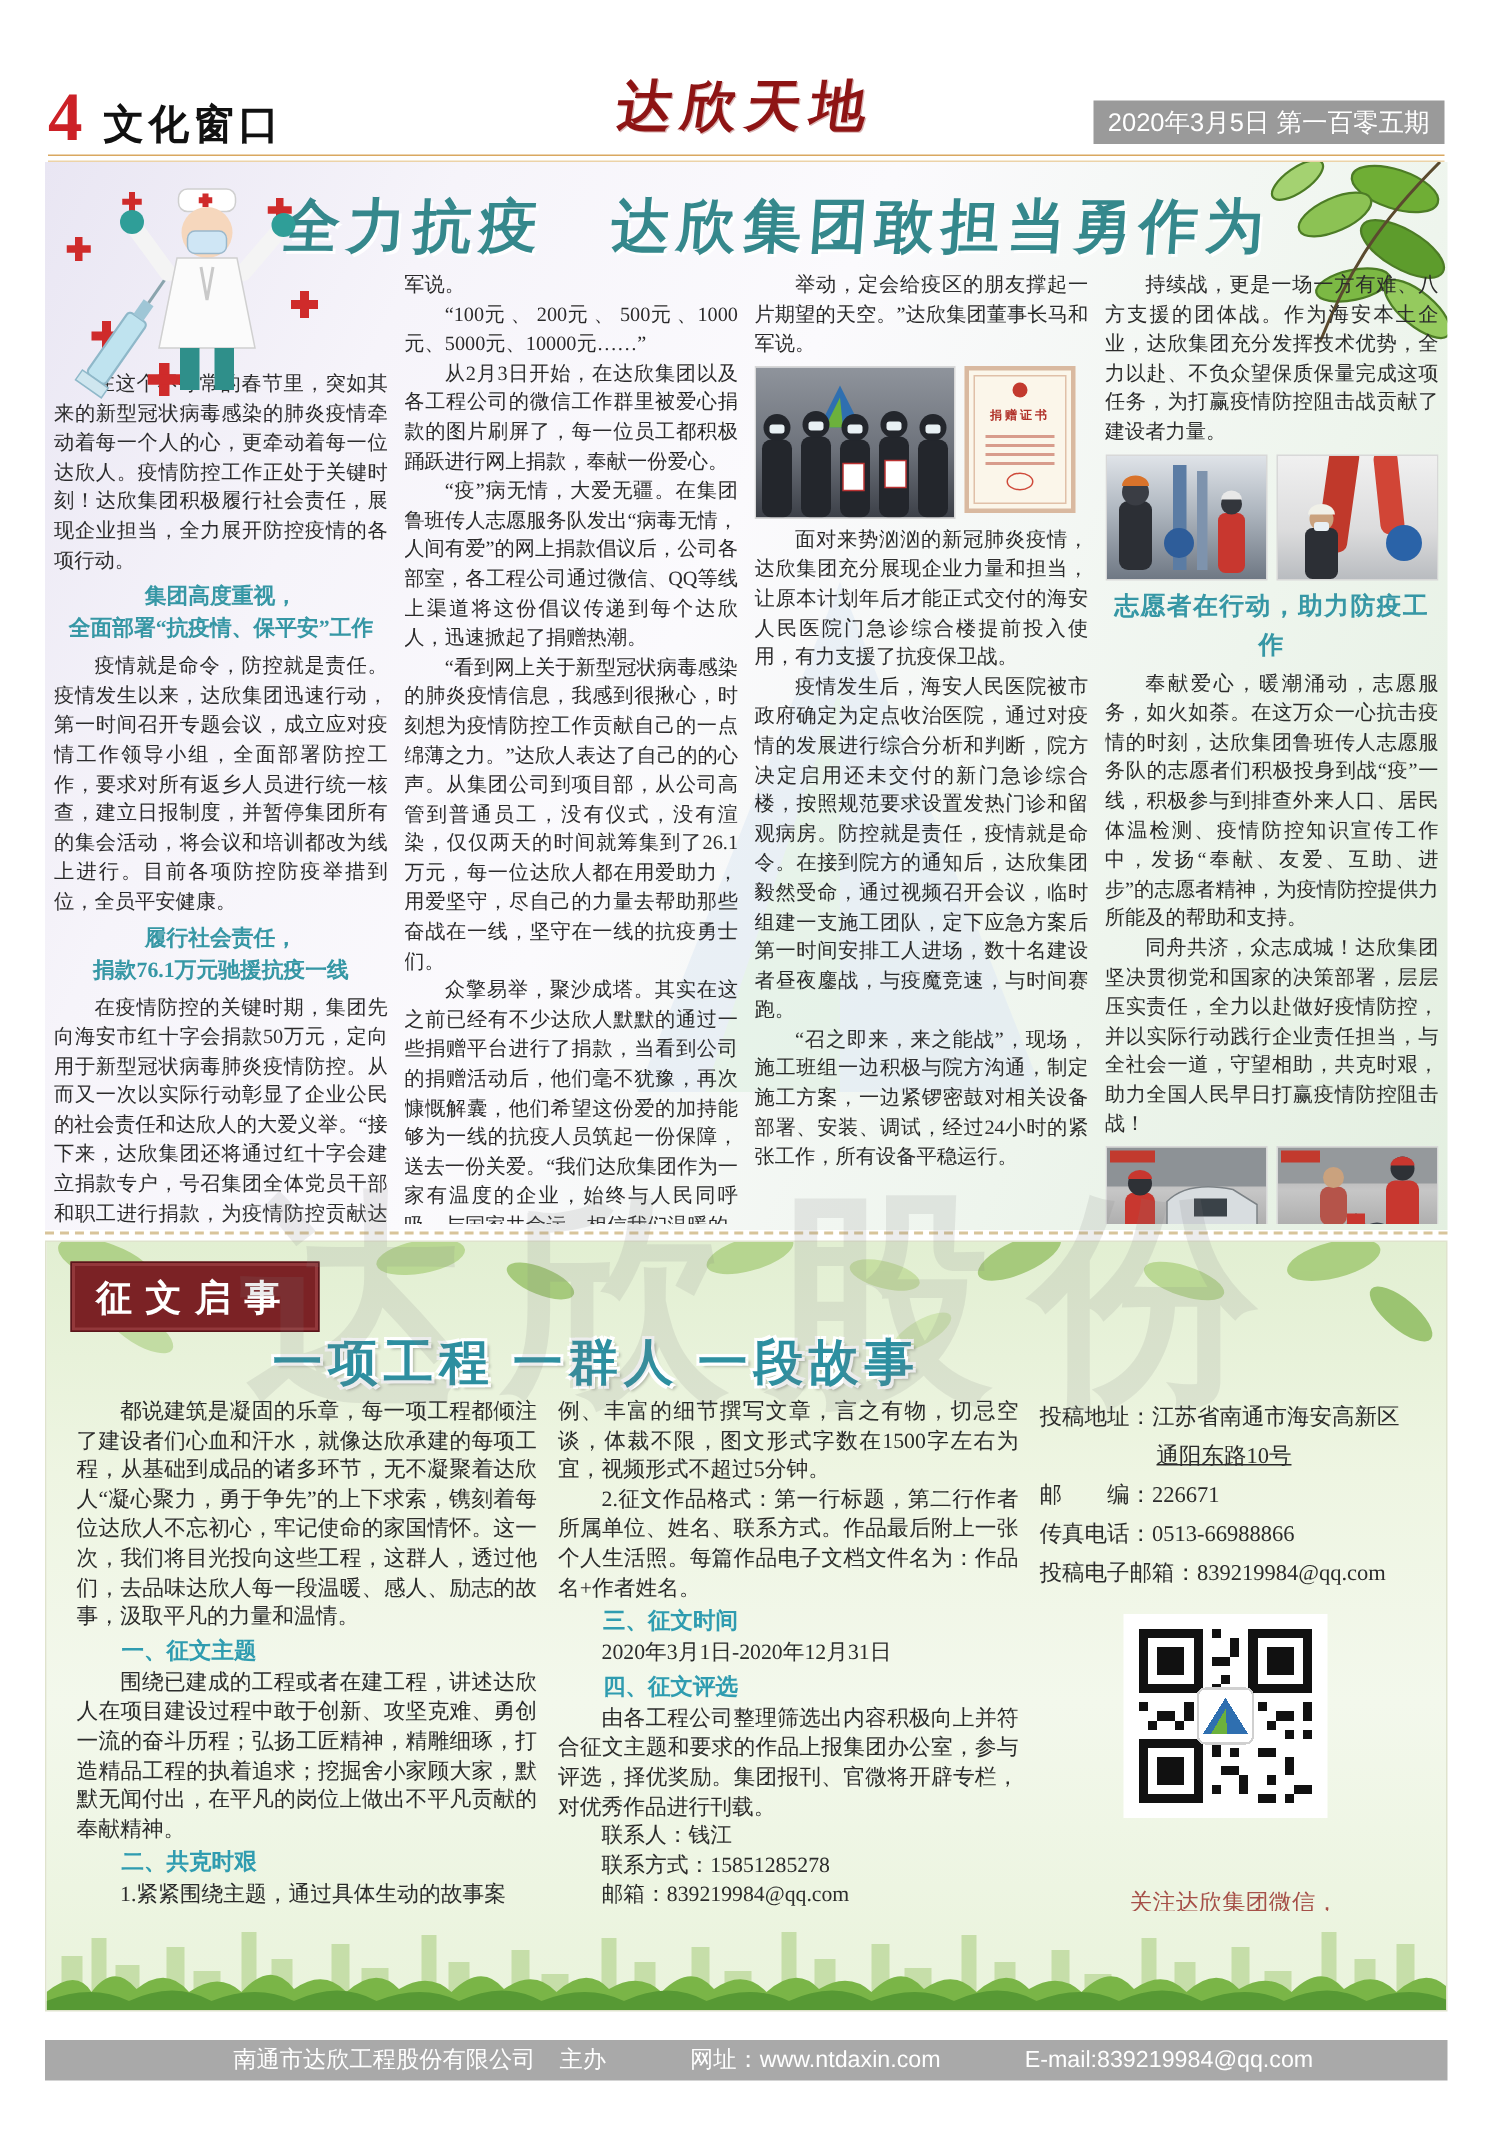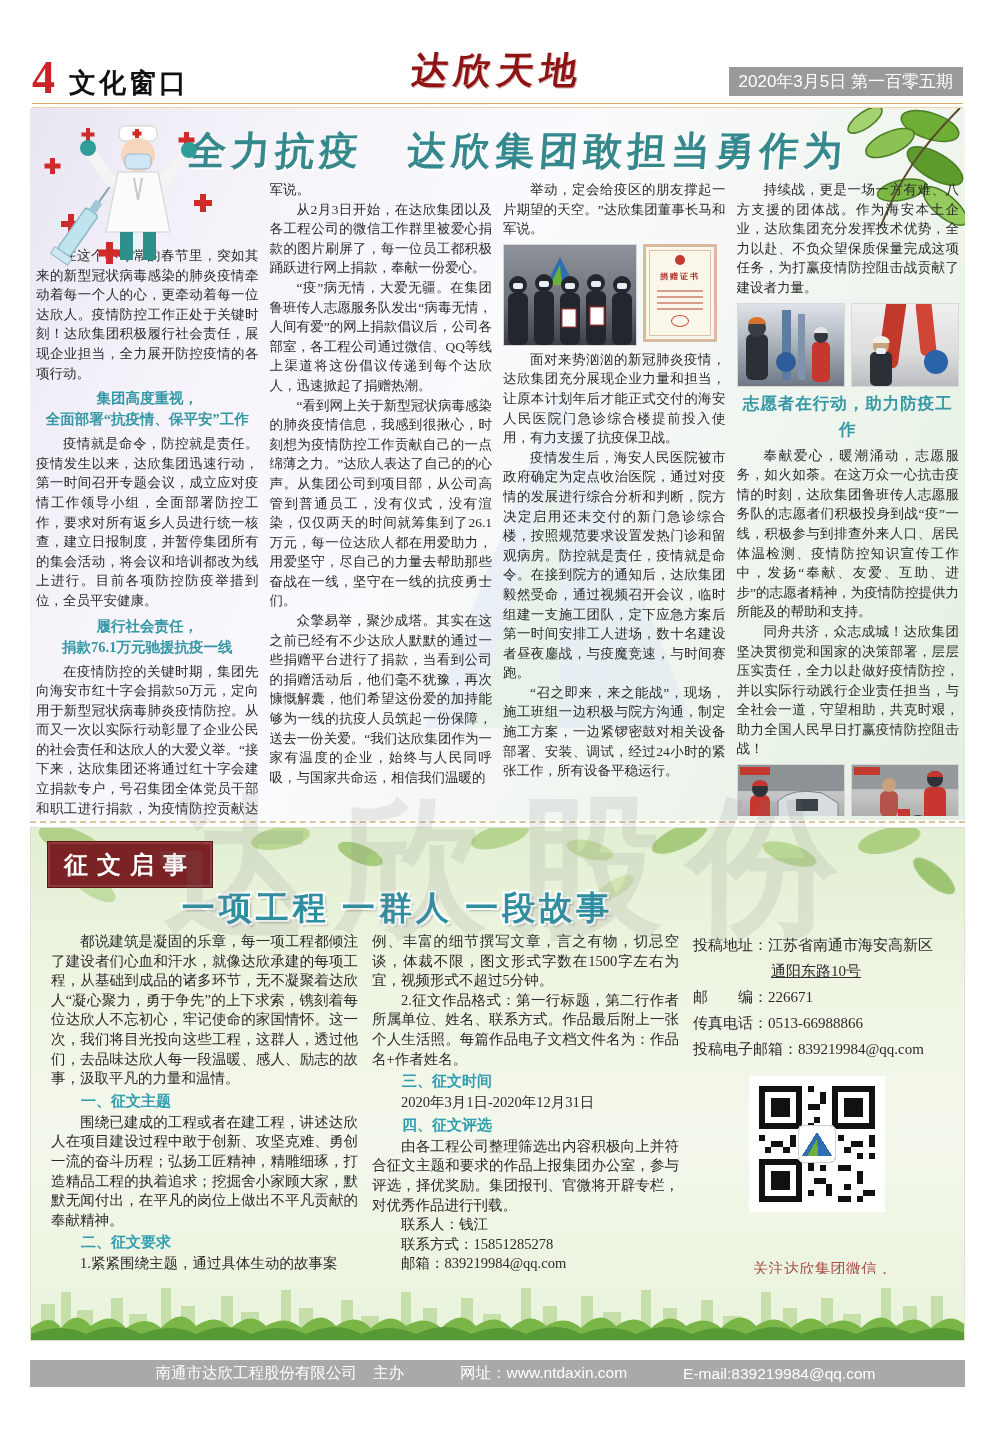--- a/index.html
+++ b/index.html
@@ -184,20 +184,21 @@
         <p class="para">疫情就是命令，防控就是责任。疫情发生以来，达欣集团迅速行动，第一时间召开专题会议，成立应对疫情工作领导小组，全面部署防控工作，要求对所有返乡人员进行统一核查，建立日报制度，并暂停集团所有的集会活动，将会议和培训都改为线上进行。目前各项防控防疫举措到位，全员平安健康。</p>
         <div class="subhead">
           <div>履行社会责任，</div>
           <div>捐款76.1万元驰援抗疫一线</div>
         </div>
         <p class="para">在疫情防控的关键时期，集团先向海安市红十字会捐款50万元，定向用于新型冠状病毒肺炎疫情防控。从而又一次以实际行动彰显了企业公民的社会责任和达欣人的大爱义举。“接下来，达欣集团还将通过红十字会建立捐款专户，号召集团全体党员干部和职工进行捐款，为疫情防控贡献达欣力量。”达欣集团董事长马和</p>
       </div>
 
       <div class="col">
         <p class="para" style="text-indent:0">军说。</p>
+        <p class="para">“100元 、 200元 、 500元 、1000元、5000元、10000元……”</p>
         <p class="para">从2月3日开始，在达欣集团以及各工程公司的微信工作群里被爱心捐款的图片刷屏了，每一位员工都积极踊跃进行网上捐款，奉献一份爱心。</p>
         <p class="para">“疫”病无情，大爱无疆。在集团鲁班传人志愿服务队发出“病毒无情，人间有爱”的网上捐款倡议后，公司各部室，各工程公司通过微信、QQ等线上渠道将这份倡议传递到每个达欣人，迅速掀起了捐赠热潮。</p>
         <p class="para">“看到网上关于新型冠状病毒感染的肺炎疫情信息，我感到很揪心，时刻想为疫情防控工作贡献自己的一点绵薄之力。”达欣人表达了自己的的心声。从集团公司到项目部，从公司高管到普通员工，没有仪式，没有渲染，仅仅两天的时间就筹集到了26.1万元，每一位达欣人都在用爱助力，用爱坚守，尽自己的力量去帮助那些奋战在一线，坚守在一线的抗疫勇士们。</p>
         <p class="para">众擎易举，聚沙成塔。其实在这之前已经有不少达欣人默默的通过一些捐赠平台进行了捐款，当看到公司的捐赠活动后，他们毫不犹豫，再次慷慨解囊，他们希望这份爱的加持能够为一线的抗疫人员筑起一份保障，送去一份关爱。“我们达欣集团作为一家有温度的企业，始终与人民同呼吸，与国家共命运，相信我们温暖的</p>
       </div>
 
       <div class="col">
         <p class="para">举动，定会给疫区的朋友撑起一片期望的天空。”达欣集团董事长马和军说。</p>
         <div class="photo-row">
           <div class="photo ph-group">
@@ -336,21 +337,21 @@
 
     <div class="notice-badge">征文启事</div>
     <div class="notice-title">一项工程  一群人  一段故事</div>
 
     <div class="notice-cols">
 
       <div class="ncol ncol-1">
         <p class="para">都说建筑是凝固的乐章，每一项工程都倾注了建设者们心血和汗水，就像达欣承建的每项工程，从基础到成品的诸多环节，无不凝聚着达欣人“凝心聚力，勇于争先”的上下求索，镌刻着每位达欣人不忘初心，牢记使命的家国情怀。这一次，我们将目光投向这些工程，这群人，透过他们，去品味达欣人每一段温暖、感人、励志的故事，汲取平凡的力量和温情。</p>
         <div class="nhead">一、征文主题</div>
         <p class="para">围绕已建成的工程或者在建工程，讲述达欣人在项目建设过程中敢于创新、攻坚克难、勇创一流的奋斗历程；弘扬工匠精神，精雕细琢，打造精品工程的执着追求；挖掘舍小家顾大家，默默无闻付出，在平凡的岗位上做出不平凡贡献的奉献精神。</p>
-        <div class="nhead">二、征文要求</div>
+        <div class="nhead">二、共克时艰</div>
         <p class="para">1.紧紧围绕主题，通过具体生动的故事案</p>
       </div>
 
       <div class="ncol ncol-2">
         <p class="para" style="text-indent:0">例、丰富的细节撰写文章，言之有物，切忌空谈，体裁不限，图文形式字数在1500字左右为宜，视频形式不超过5分钟。</p>
         <p class="para">2.征文作品格式：第一行标题，第二行作者所属单位、姓名、联系方式。作品最后附上一张个人生活照。每篇作品电子文档文件名为：作品名+作者姓名。</p>
         <div class="nhead">三、征文时间</div>
         <p class="nline">2020年3月1日-2020年12月31日</p>
         <div class="nhead">四、征文评选</div>
         <p class="para">由各工程公司整理筛选出内容积极向上并符合征文主题和要求的作品上报集团办公室，参与评选，择优奖励。集团报刊、官微将开辟专栏，对优秀作品进行刊载。</p>

